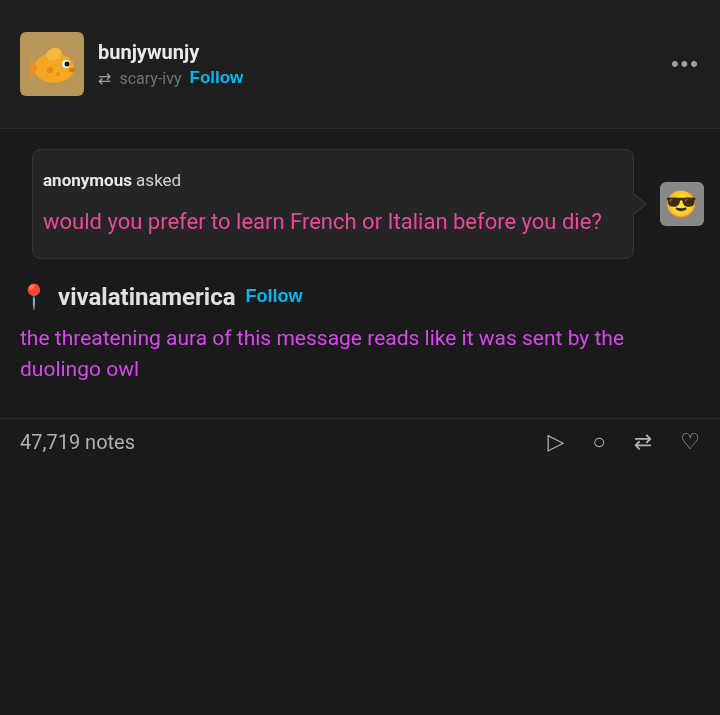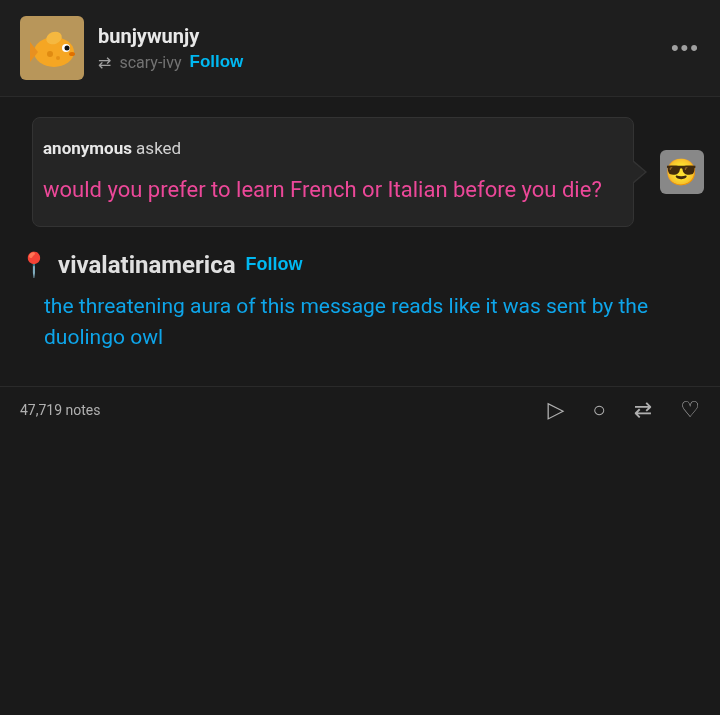--- a/index.html
+++ b/index.html
@@ -21,21 +21,21 @@
     .post-container {
       background-color: #1a1a1a;
       width: 100%;
       padding: 0;
     }
 
     
     .post-header {
       display: flex;
       align-items: center;
-      padding: 16px 20px;
+      padding: 32px 20px;
       background-color: #1e1e1e;
       border-bottom: 1px solid #2a2a2a;
       position: relative;
     }
 
     .avatar {
       width: 64px;
       height: 64px;
       border-radius: 6px;
       overflow: hidden;
@@ -199,36 +199,35 @@
       font-weight: 600;
       cursor: pointer;
       background: none;
       border: none;
       padding: 0;
     }
 
     .post-text {
       font-size: 21px;
       line-height: 1.5;
-      color: #0ea5e9;
+      color: #d946ef;
       margin-bottom: 20px;
-      margin-left: 24px;
     }
 
     
     .post-footer {
       display: flex;
       align-items: center;
       justify-content: space-between;
       padding: 10px 20px 16px;
       border-top: 1px solid #2a2a2a;
     }
 
     .notes-count {
-      font-size: 14px;
+      font-size: 20px;
       color: #b0b0b0;
     }
 
     .action-icons {
       display: flex;
       align-items: center;
       gap: 28px;
     }
 
     .action-icon {

